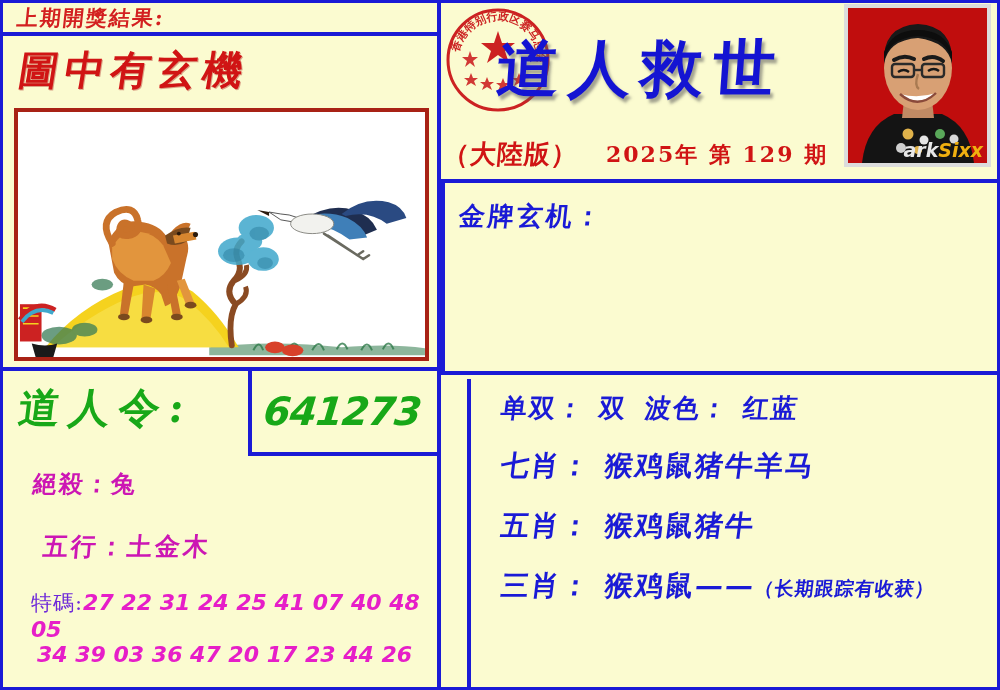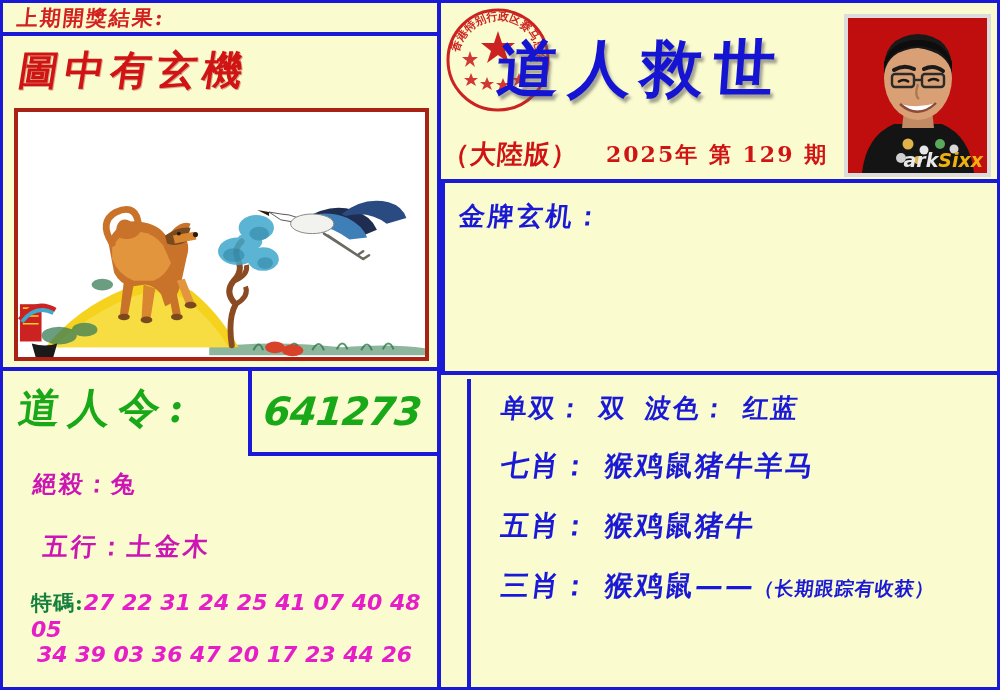--- a/index.html
+++ b/index.html
@@ -103,21 +103,21 @@
     padding-left:40px;box-sizing:border-box;letter-spacing:3px;
     transform:skewX(-5deg);
   }
   .temaa{
     position:absolute;left:0;top:586px;width:434px;
     color:#e61ec8;
     font-family:"DejaVu Sans","Liberation Sans",sans-serif;
     padding-left:28px;box-sizing:border-box;
   }
   .temaa .lbl{
-    color:#15803d;font-size:21px;font-weight:bold;
+    color:#6d28d9;font-size:21px;font-weight:normal;
     font-family:"DejaVu Serif","Liberation Serif",serif;
     letter-spacing:1px;
     text-align:right;
   }
   .temaa .nums{
     font-size:22px;font-weight:bold;font-style:italic;
     letter-spacing:0px;
   }
   .temaa-line2{
     position:absolute;left:0;top:639px;width:434px;
@@ -158,21 +158,21 @@
     font-family:"DejaVu Serif","Liberation Serif",serif;
     margin-left:2px;letter-spacing:1px;
     transform:skewX(-5deg);
   }
   .issue{
     color:#d01414;font-size:22px;font-weight:bold;
     font-family:"DejaVu Serif","Liberation Serif",serif;
     margin-left:28px;letter-spacing:2px;
   }
   .portrait{
-    position:absolute;right:6px;top:11px;width:147px;height:163px;
+    position:absolute;right:6px;top:1px;width:147px;height:163px;
     box-sizing:border-box;
     border:4px solid #dcdcdc;
     background:#be185d;
     overflow:hidden;
   }
   .portrait-canvas{position:absolute;inset:0;}
   .portrait-mark{
     position:absolute;right:4px;bottom:2px;
     font-size:19px;font-weight:bold;font-style:italic;
     font-family:"DejaVu Sans","Liberation Sans",sans-serif;

